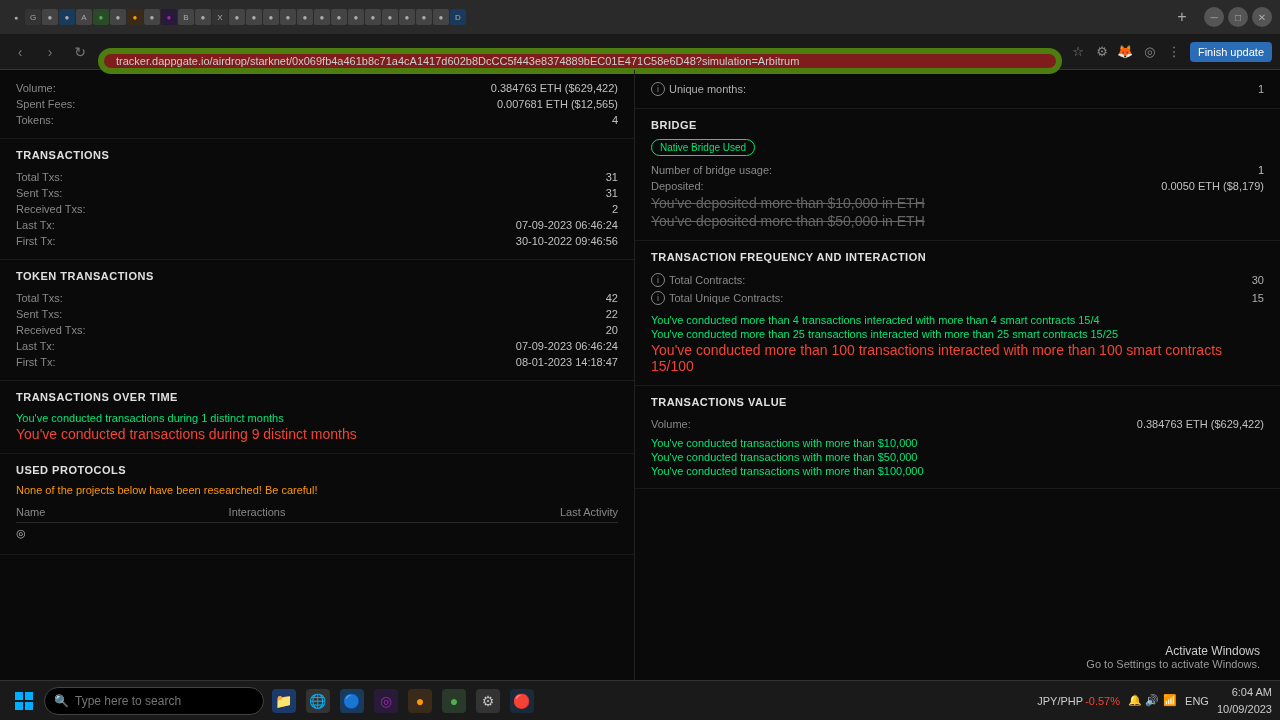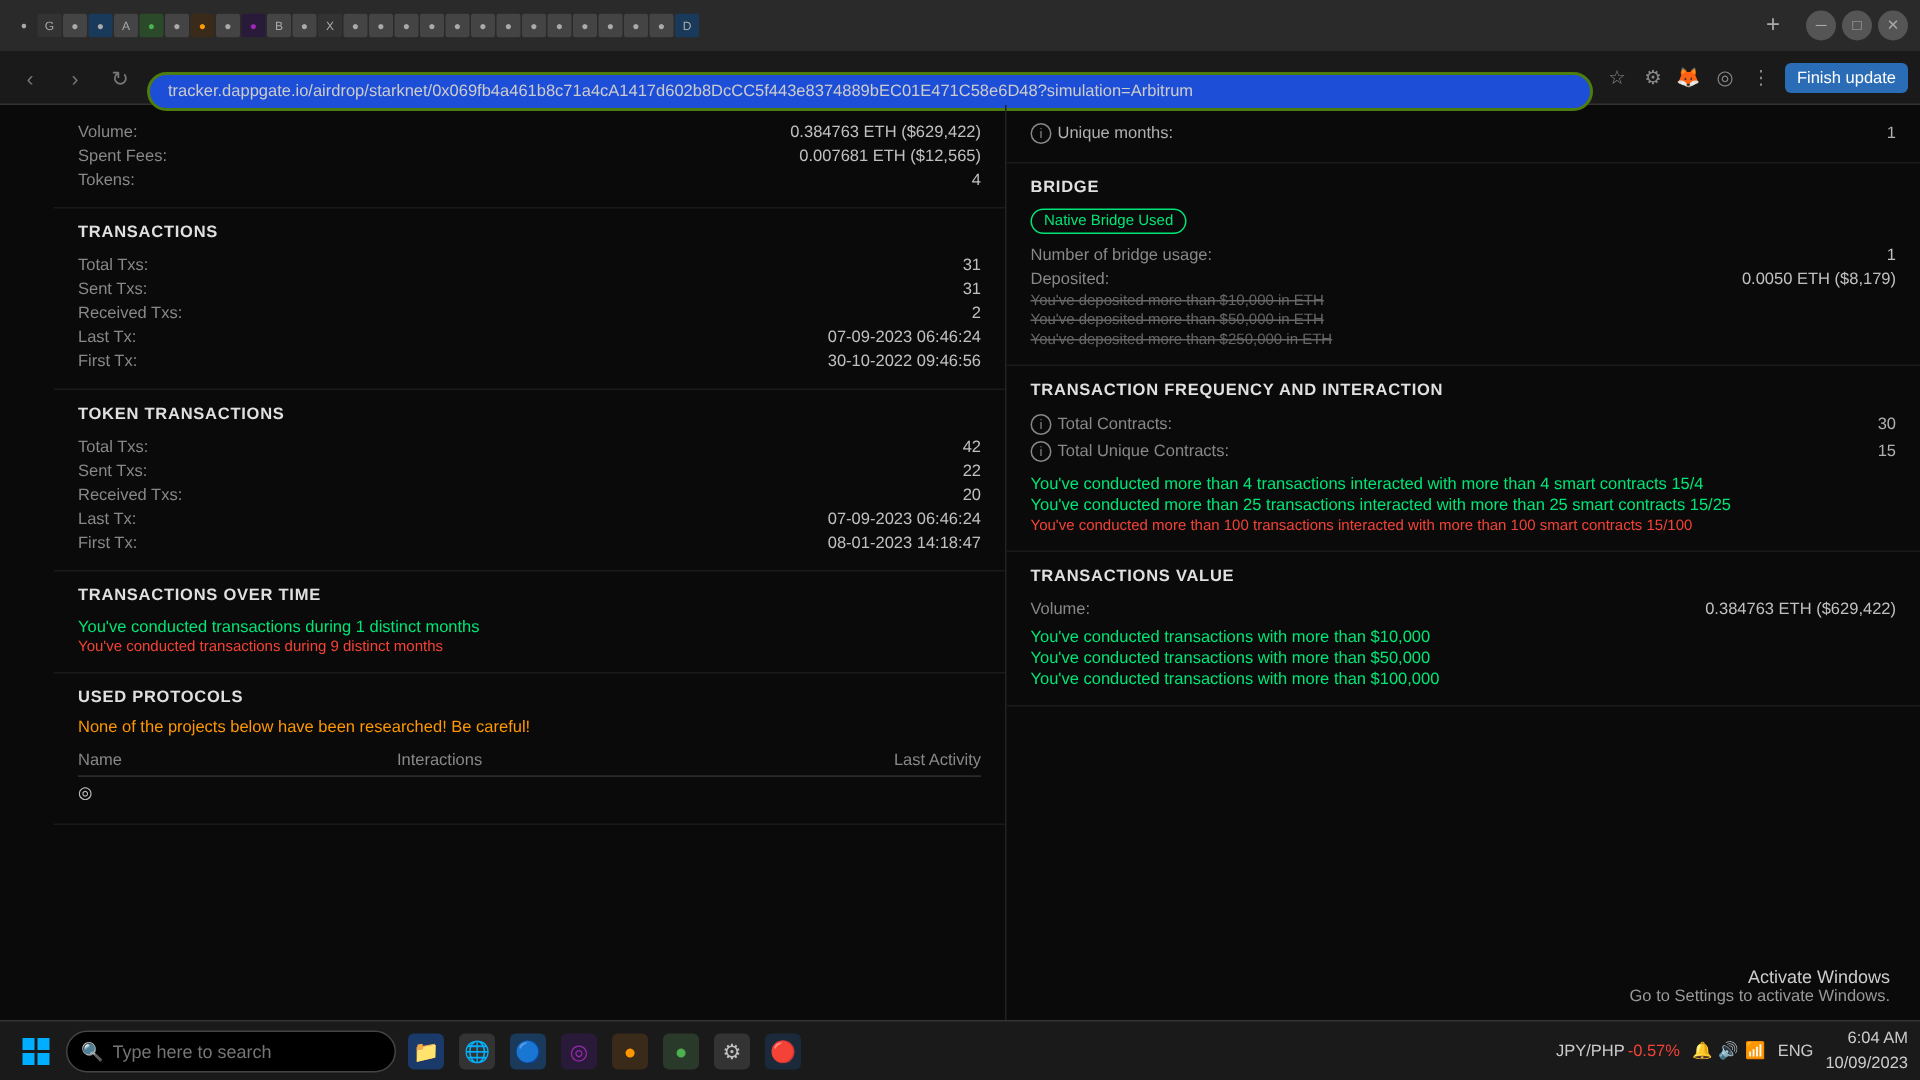--- a/index.html
+++ b/index.html
@@ -91,22 +91,22 @@
       height: 24px;
       display: flex;
       align-items: center;
       justify-content: center;
       color: #777;
       font-size: 14px;
       cursor: pointer;
     }
     .address-input {
       flex: 1;
-      background: #1d4ed8;
-      border: 2px solid #4d7c0f;
+      background: #7f1d1d;
+      border: 6px solid #4d7c0f;
       border-radius: 16px;
       padding: 4px 12px;
       color: #ccc;
       font-size: 11px;
       height: 26px;
       margin-top: 18px;
     }
     .toolbar-icons {
       display: flex;
       gap: 4px;
@@ -129,21 +129,20 @@
       padding: 4px 8px;
       font-size: 11px;
       cursor: pointer;
     }
 
     
     .main-content {
       display: flex;
       flex: 1;
       overflow: hidden;
-      padding-left: 36px;
     }
 
     .left-panel {
       width: 635px;
       flex-shrink: 0;
       overflow-y: auto;
       border-right: 1px solid #222;
       padding: 0;
     }
 
@@ -193,21 +192,21 @@
     }
 
     .highlight-orange {
       color: #ff9800;
       font-size: 11px;
       padding: 1px 0;
     }
 
     .highlight-red {
       color: #f44336;
-      font-size: 10px;
+      font-size: 14px;
       padding: 1px 0;
     }
 
     
     .right-section {
       padding: 10px 16px;
       border-bottom: 1px solid #1a1a1a;
     }
 
     .right-section-title {
@@ -561,21 +560,20 @@
       <div class="data-row">
         <span class="label">Number of bridge usage:</span>
         <span class="value">1</span>
       </div>
       <div class="data-row">
         <span class="label">Deposited:</span>
         <span class="value">0.0050 ETH ($8,179)</span>
       </div>
       <div class="highlight-red strikethrough">You've deposited more than $10,000 in ETH</div>
       <div class="highlight-red strikethrough">You've deposited more than $50,000 in ETH</div>
-      <div class="highlight-red strikethrough">You've deposited more than $250,000 in ETH</div>
     </div>
 
     <div class="right-section">
       <div class="right-section-title">TRANSACTION FREQUENCY AND INTERACTION</div>
       <div class="contracts-row">
         <span class="label-with-icon">
           <span class="info-icon">i</span>
           <span>Total Contracts:</span>
         </span>
         <span>30</span>

